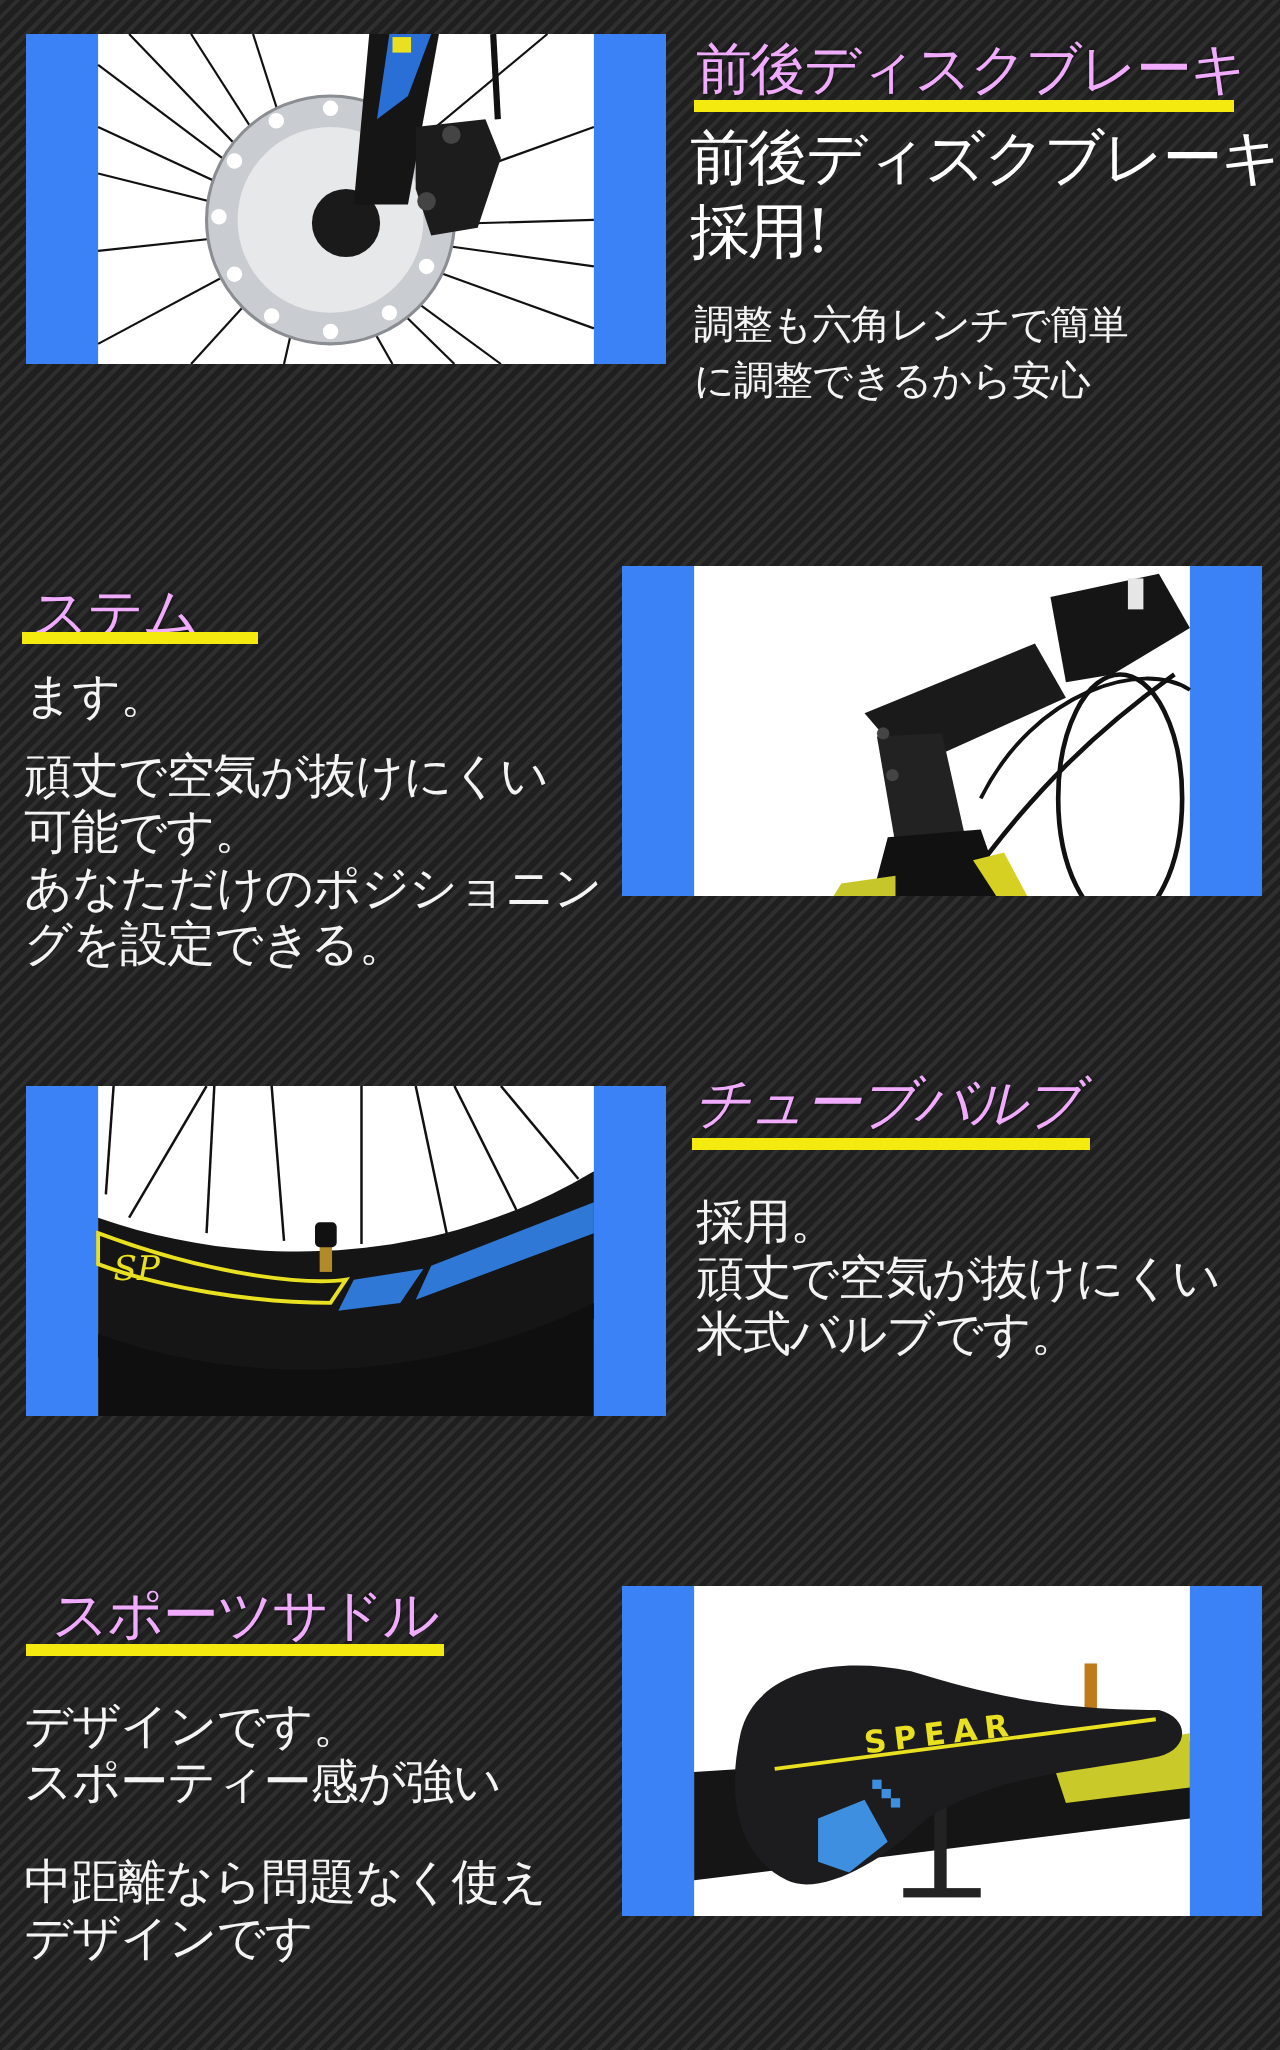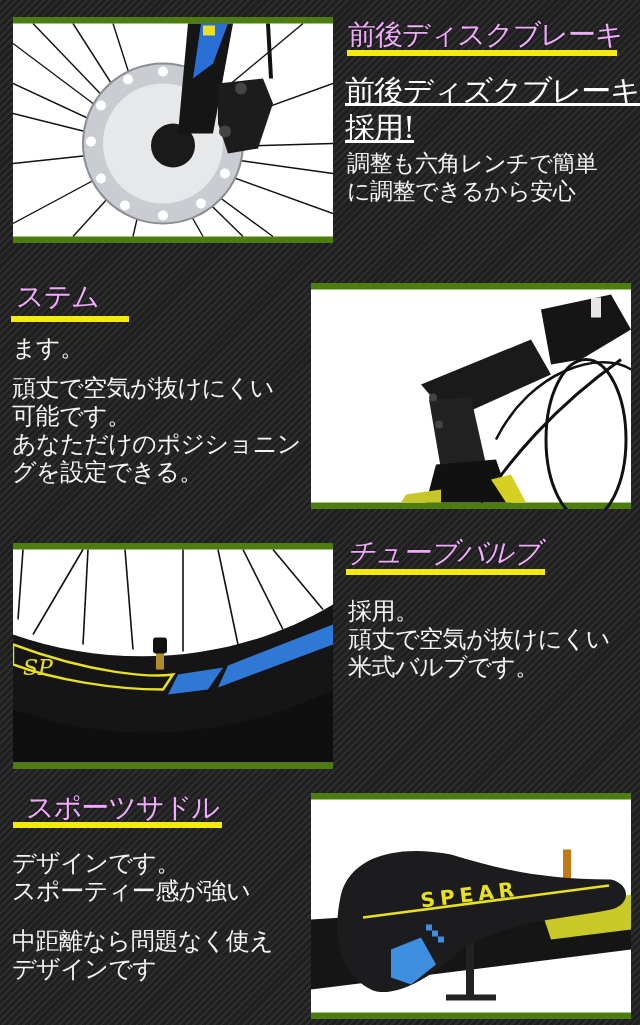--- a/index.html
+++ b/index.html
@@ -4,21 +4,21 @@
 <style>
   html, body { margin: 0; padding: 0; }
   body {
     width: 640px; height: 1025px; overflow: hidden; position: relative;
     background-color: #232323;
     background-image: repeating-linear-gradient(-45deg, #2e2e2e 0px, #2e2e2e 2px, #1f1f1f 2px, #1f1f1f 5px);
     font-family: "DejaVu Serif", serif;
     color: #f2f2f2;
   }
   .photo {
-    position: absolute; width: 320px; height: 226px; background: #4d7c0f; overflow: hidden;
+    position: absolute; width: 320px; height: 165px; background: #3b82f6; overflow: hidden;
   }
   .photo svg { display: block; width: 100%; height: 100%; }
   .heading {
     position: absolute; font-family: "DejaVu Serif", serif; font-size: 28px; line-height: 32px;
     color: #f0abfc; white-space: nowrap; letter-spacing: -1px;
     text-shadow: 0 0 2px rgba(0,0,0,0.6);
   }
   .underline { position: absolute; height: 6px; background: #f4ea0f; }
   .subhead {
     position: absolute; font-family: "DejaVu Serif", serif; font-size: 30px; line-height: 37px;
@@ -78,30 +78,30 @@
     <polygon points="188,0 215,0 200,40 180,55" fill="#2a6fd6"></polygon>
     <rect x="190" y="2" width="12" height="10" fill="#e8e020"></rect>
     <path d="M205,60 L250,55 L260,80 L245,125 L215,130 L205,100 Z" fill="#1c1c1c"></path>
     <circle cx="228" cy="65" r="6" fill="#444"></circle>
       <circle cx="212" cy="108" r="6" fill="#444"></circle>
     <line x1="255" y1="0" x2="258" y2="55" stroke="#111" stroke-width="4"></line>
   </svg>
 </div>
 <div class="heading" style="left:348px; top:19px;">前後ディスクブレーキ</div>
 <div class="underline" style="left:347px; top:50px; width:270px;"></div>
-<div class="subhead" style="left:345px; top:72px;text-decoration:underline;">
+<div class="subhead" style="left:345px; top:61px;">
   <span style="display:block">前後ディズクブレーキ</span>
   <span style="display:block">採用!</span>
 </div>
-<div class="body-text" style="left:347px; top:149px; font-size:23px;">
+<div class="body-text" style="left:347px; top:149px; font-size:20px;font-family:Liberation Serif, serif;">
   <span class="line">調整も六角レンチで簡単</span>
   <span class="line">に調整できるから安心</span>
 </div>
 
-<div class="heading" style="left:16px; top:281px;">ステム</div>
+<div class="heading" style="left:16px; top:291px;">ステム</div>
 <div class="underline" style="left:11px; top:316px; width:118px;"></div>
 <div class="body-text" style="left:12px; top:334px;">
   <span class="line">ます。</span>
   <span class="gap"></span>
   <span class="line">頑丈で空気が抜けにくい</span>
   <span class="line">可能です。</span>
   <span class="line">あなただけのポジショニン</span>
   <span class="line">グを設定できる。</span>
 </div>
 <div class="photo" style="left:311px; top:283px;">

